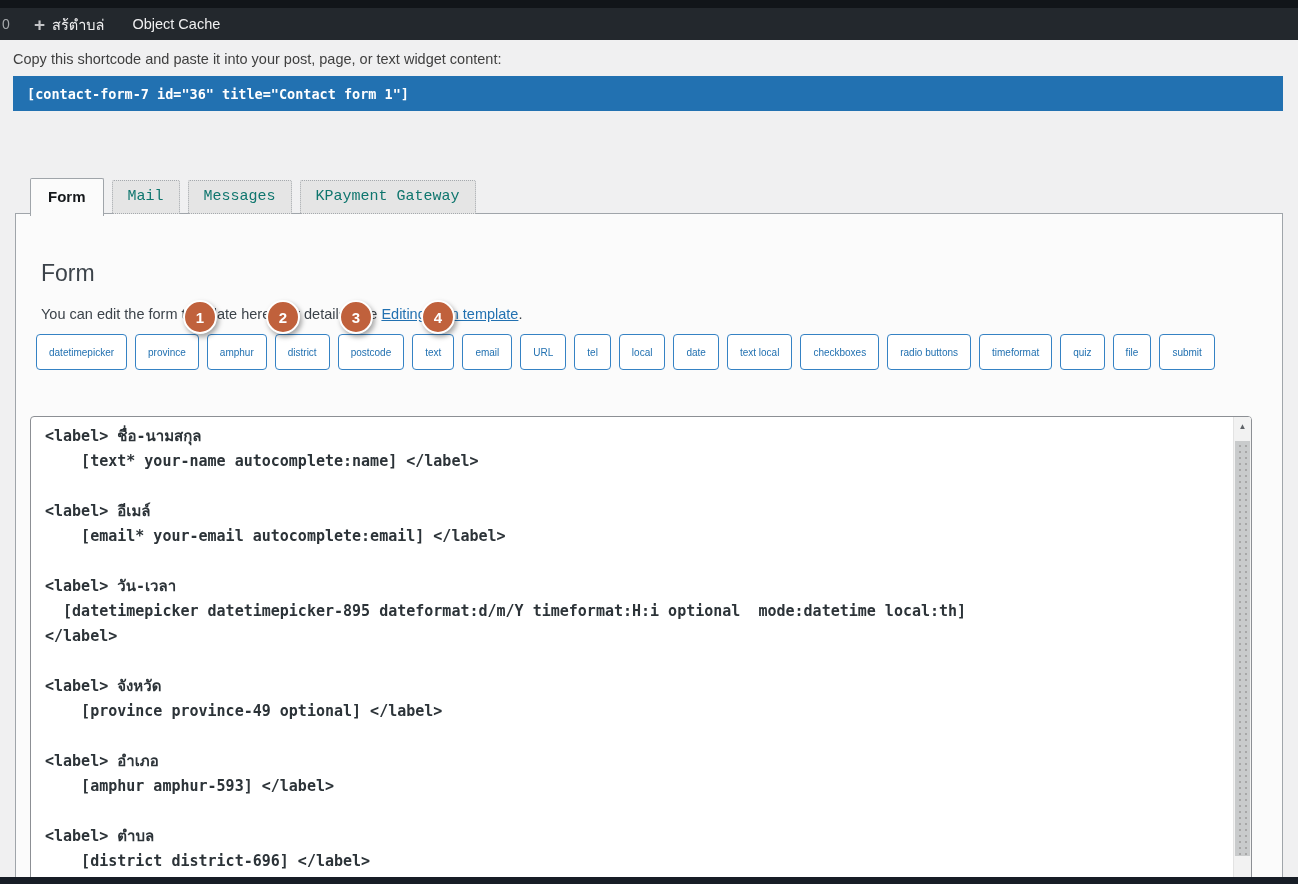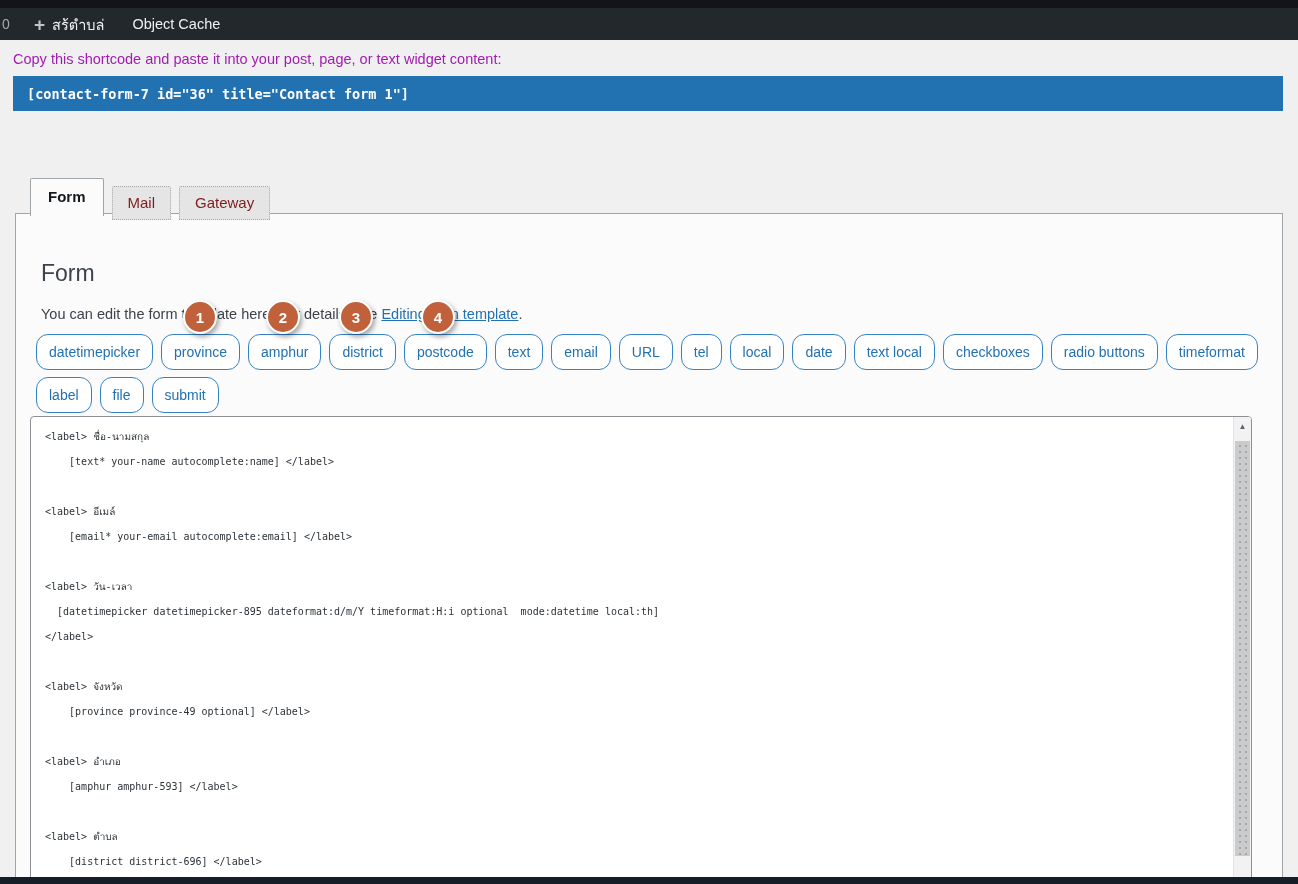--- a/index.html
+++ b/index.html
@@ -15,41 +15,42 @@
   .top-strip { position:absolute; top:0; left:0; width:100%; height:8px; background:#111519; }
   .admin-bar {
     position:absolute; top:8px; left:0; width:100%; height:32px;
     background:#23282d; display:flex; align-items:center;
   }
   .ab-count { color:#a7aaad; font-size:14px; padding-left:2px; width:24px; }
   .ab-item { display:flex; align-items:center; height:32px; padding:0 10px; color:#f0f0f1; font-size:14.5px; cursor:pointer; }
   .plus-glyph { color:#c3c4c7; font-size:19px; font-weight:bold; margin-right:7px; line-height:1; }
   .ab-item.oc { margin-left:8px; }
   
-  .copy-instruction { position:absolute; left:13px; top:51px; font-size:14.5px; color:#a21caf; }
+  .copy-instruction { position:absolute; left:13px; top:51px; font-size:14.5px; color:#404040; }
   .shortcode-bar {
     position:absolute; left:13px; top:76px; width:1270px; height:35px;
     background:#2271b1; color:#fff; display:flex; align-items:center;
     font-family:"DejaVu Sans Mono","Liberation Mono",monospace;
     font-size:13.5px; font-weight:bold; padding-left:14px; cursor:text;
   }
   
   .tabs-row { position:absolute; left:30px; top:178px; display:flex; align-items:flex-start; gap:8px; z-index:3; }
   .tab {
     font-size:15px; cursor:pointer; white-space:nowrap;
   }
   .tab.active {
     background:#fbfbfb; border:1px solid #a0a5aa; border-bottom:none;
     height:38px; line-height:36px; padding:0 17px; font-weight:700; color:#16191c;
     border-radius:2px 2px 0 0;
   }
   .tab.inactive {
-    margin-top:8px; background:#e5e5e5; border:1px dotted #a5a9ad;
-    height:34px; line-height:32px; padding:0 15px; color:#7f1d1d;
+    margin-top:2px; background:#e5e5e5; border:1px dotted #a5a9ad;
+    height:34px; line-height:32px; padding:0 15px; color:#0f766e;
     border-radius:2px 2px 0 0;
+    font-family:Liberation Mono, monospace;
   }
   
   .tab-panel {
     position:absolute; left:15px; top:213px; width:1268px; height:671px;
     background:#fbfbfb; border:1px solid #a0a5aa;
   }
   .panel-heading { position:absolute; left:25px; top:46px; font-size:23px; font-weight:400; color:#3c434a; }
   .edit-note { position:absolute; left:25px; top:92px; font-size:14.5px; color:#3c434a; }
   .edit-note a { color:#2271b1; text-decoration:underline; cursor:pointer; }
   
@@ -61,35 +62,35 @@
     display:flex; align-items:center; justify-content:center;
   }
   .marker1 { left:183px; } .marker2 { left:266px; } .marker3 { left:339px; } .marker4 { left:421px; }
   
   .tag-buttons {
     position:absolute; left:20px; top:120px; width:1222px;
     display:flex; flex-wrap:wrap; column-gap:8px; row-gap:7px;
   }
   .tag-btn {
     background:#fff; border:1px solid #3582c4; color:#2271b1;
-    border-radius:12px; font-size:14px; padding:7px 12px; height:36px;
+    border-radius:4px; font-size:10px; padding:7px 12px; height:36px;
     cursor:pointer; font-family:"Liberation Sans","DejaVu Sans",sans-serif;
   }
   
   .form-editor-wrap {
     position:absolute; left:14px; top:202px; width:1222px; height:469px;
     background:#fff; border:1px solid #8c8f94; border-radius:4px 4px 0 0;
     overflow:hidden;
   }
   .form-editor {
     position:absolute; left:0; top:0; right:18px; bottom:0;
     padding:7px 14px;
     font-family:"DejaVu Sans Mono","Liberation Mono",monospace;
-    font-size:10px; line-height:25px; color:#2c3338;
-    white-space:pre; overflow:hidden; cursor:text;
+    font-size:15px; line-height:25px; color:#2c3338;
+    white-space:pre; overflow:hidden; cursor:text;font-weight:bold;
   }
   
   .scrollbar { position:absolute; top:0; right:0; width:18px; bottom:0; background:#f2f2f2; border-left:1px solid #e3e3e3; }
   .scroll-up {
     position:absolute; top:0; left:0; right:0; height:19px; background:#f2f2f2;
     display:flex; align-items:center; justify-content:center;
     color:#5f6368; font-size:8px; cursor:pointer;
   }
   .scroll-thumb {
     position:absolute; left:1px; right:1px; top:24px; bottom:28px;
@@ -115,21 +116,22 @@
   <div class="ab-item oc">Object Cache</div>
 </div>
 
 <div class="copy-instruction">Copy this shortcode and paste it into your post, page, or text widget content:</div>
 
 <div class="shortcode-bar">[contact-form-7 id="36" title="Contact form 1"]</div>
 
 <div class="tabs-row">
   <div class="tab active">Form</div>
   <div class="tab inactive">Mail</div>
-  <div class="tab inactive">Gateway</div>
+  <div class="tab inactive">Messages</div>
+  <div class="tab inactive">KPayment Gateway</div>
 </div>
 
 <div class="tab-panel">
   <h2 class="panel-heading">Form</h2>
 
   <p class="edit-note"><span>You can edit the form template here. For details, see </span><a>Editing form template</a><span>.</span></p>
 
   <div class="tag-buttons">
     <button class="tag-btn">datetimepicker</button>
     <button class="tag-btn">province</button>
@@ -139,21 +141,21 @@
     <button class="tag-btn">text</button>
     <button class="tag-btn">email</button>
     <button class="tag-btn">URL</button>
     <button class="tag-btn">tel</button>
     <button class="tag-btn">local</button>
     <button class="tag-btn">date</button>
     <button class="tag-btn">text local</button>
     <button class="tag-btn">checkboxes</button>
     <button class="tag-btn">radio buttons</button>
     <button class="tag-btn">timeformat</button>
-    <button class="tag-btn">label</button>
+    <button class="tag-btn">quiz</button>
     <button class="tag-btn">file</button>
     <button class="tag-btn">submit</button>
   </div>
 
   <div class="form-editor-wrap">
     <div class="form-editor">&lt;label&gt; ชื่อ-นามสกุล
     [text* your-name autocomplete:name] &lt;/label&gt;
 
 &lt;label&gt; อีเมล์
     [email* your-email autocomplete:email] &lt;/label&gt;

